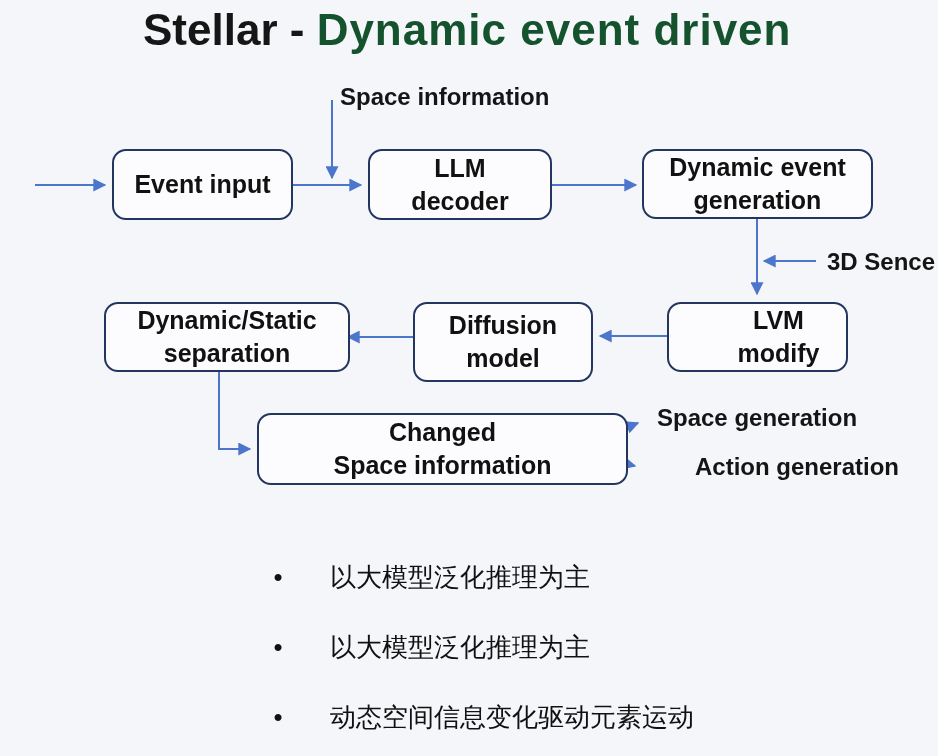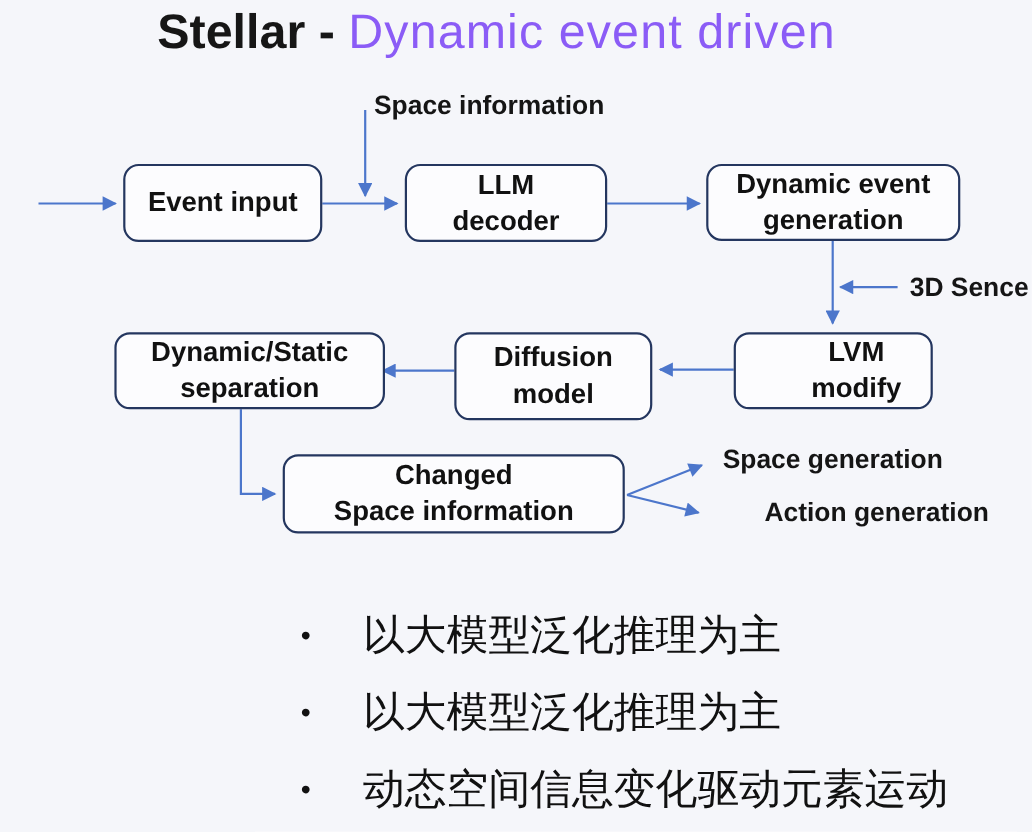--- a/index.html
+++ b/index.html
@@ -3,53 +3,53 @@
 <meta charset="utf-8">
 <style>
   html,body { margin:0; padding:0; }
   .slide {
     position:relative; width:938px; height:756px;
     background:#f5f6fa; overflow:hidden;
     font-family:"Liberation Sans", sans-serif; color:#161616;
   }
   .title { position:absolute; left:143px; top:4px; font-size:44px; line-height:1.2; white-space:nowrap; }
   .title .prefix { font-weight:700; color:#161616; }
-  .title .highlight { font-weight:400; color:#8b5cf6; letter-spacing:1px; }
+  .title .highlight { font-weight:700; color:#14532d; letter-spacing:1px; }
 
   .connectors { position:absolute; left:0; top:0; width:938px; height:756px; }
   .connectors path, .connectors polyline, .connectors line {
     stroke:#4c76cb; stroke-width:2; fill:none;
   }
   .connectors .ah { fill:#4c76cb; stroke:none; }
 
   .node {
     position:absolute; box-sizing:border-box;
     border:2.5px solid #24365f; border-radius:14px; background:#fcfcfe;
     display:flex; align-items:center; justify-content:center;
     text-align:center; white-space:pre-line;
     font-size:25px; font-weight:600; line-height:1.32; color:#111;
   }
   .node-event-input    { left:112px; top:149px; width:181px; height:71px; }
   .node-llm-decoder    { left:368px; top:149px; width:184px; height:71px; }
   .node-dynamic-event  { left:642px; top:149px; width:231px; height:70px; }
   .node-lvm-modify     { left:667px; top:302px; width:181px; height:70px;padding-left:42px; }
   .node-diffusion      { left:413px; top:302px; width:180px; height:80px; }
   .node-separation     { left:104px;  top:302px; width:246px; height:70px; }
-  .node-changed-space  { left:257px; top:413px; width:311px; height:72px; }
+  .node-changed-space  { left:257px; top:413px; width:371px; height:72px; }
 
   .float-label { position:absolute; font-size:24px; font-weight:600; color:#151515; white-space:nowrap; line-height:1.1; }
   .label-space-information { left:340px; top:84px; }
   .label-3d-sence          { left:827px; top:249px; }
   .label-space-generation  { left:657px; top:405px; }
   .label-action-generation { left:659px; top:454px;margin-left:36px; }
 
   .bullets { position:absolute; left:268px; top:554px; }
   .bullet-row { display:flex; align-items:center; height:46px; margin-bottom:24px; }
   .bullet-dot { width:20px; text-align:center; font-size:26px; color:#111; flex:0 0 auto; }
-  .bullet-text { margin-left:42px; font-size:38px; color:#111; white-space:nowrap; }
+  .bullet-text { margin-left:42px; font-size:26px; color:#111; white-space:nowrap; }
 </style>
 </head>
 <body>
 
 <div class="slide">
 
   <div class="title">
     <span class="prefix">Stellar - </span><span class="highlight">Dynamic event driven</span>
   </div>
 

